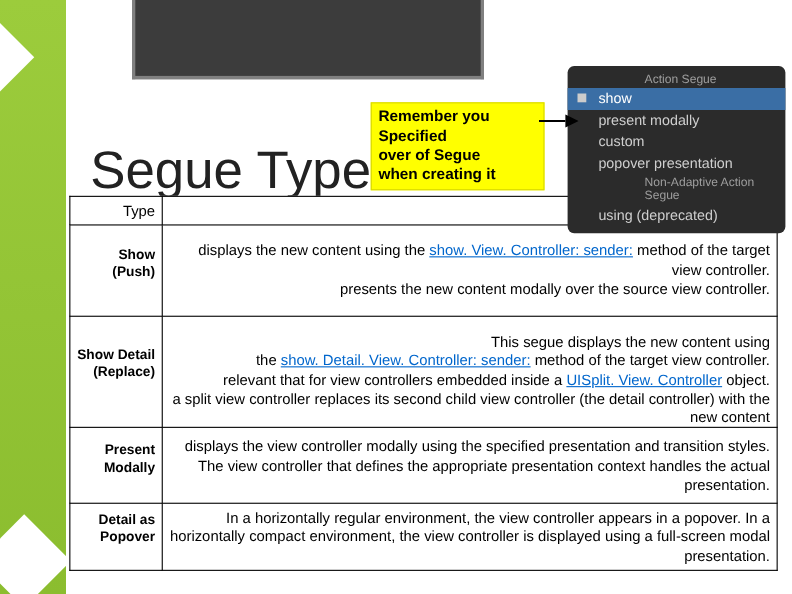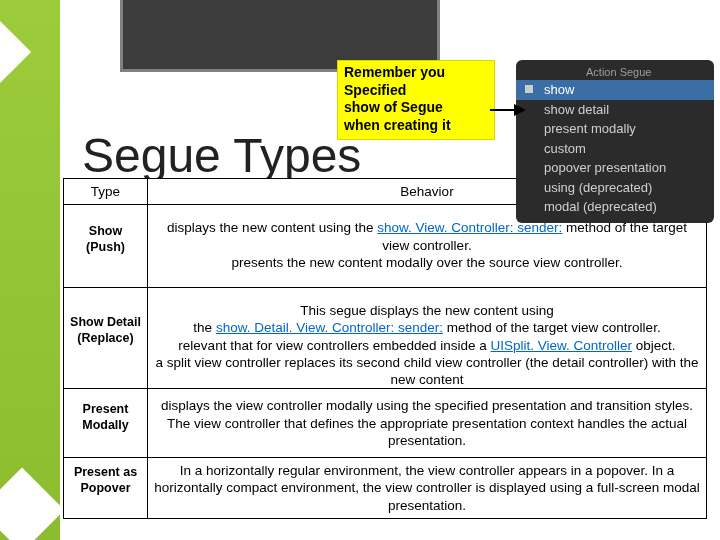--- a/index.html
+++ b/index.html
@@ -36,21 +36,21 @@
     position: absolute;
     left: 120px; top: 0;
     width: 320px; height: 72px;
     background: #3c3c3c;
     border: 3px solid #808080;
     border-top: none;
     z-index: 1;
   }
   .callout {
     position: absolute;
-    left: 337px; top: 60px;
+    left: 337px; top: 93px;
     width: 158px;
     background: #ffff00;
     padding: 3px 6px 5px 6px;
     font-size: 14px;
     font-weight: bold;
     line-height: 1.25;
     border: 1px solid #d8d800;
     z-index: 3;
   }
   .callout-arrow {
@@ -107,21 +107,21 @@
     border-collapse: collapse;
     z-index: 1;
     background: #fff;
   }
   table.segue td, table.segue th {
     border: 1px solid #000;
     vertical-align: top;
     padding: 4px 6px;
     font-size: 13.5px;
     line-height: 1.28;
-    text-align: center;
+    text-align: right;
     font-weight: 400;
   }
   table.segue th.typeh {
     width: 84px;
     font-weight: 400;
   }
   table.segue td.typec {
     width: 84px;
     font-size: 12.5px;
     font-weight: bold;
@@ -131,38 +131,37 @@
 </style>
 </head>
 <body>
 
 <div class="bg-left"></div>
 <div class="bg-top-dark"></div>
 
 <div class="callout">
   <span>Remember you</span><br>
   <span>Specified</span><br>
-  <span>show of Segue</span><br>
+  <span>over of Segue</span><br>
   <span>when creating it</span>
 </div>
 
 <svg class="callout-arrow" width="38" height="20">
   <line x1="2" y1="10" x2="26" y2="10" stroke="#000" stroke-width="2"></line>
   <polygon points="26,4 38,10 26,16" fill="#000"></polygon>
 </svg>
 
 <div class="segue-menu">
   <div class="hdr">Action Segue</div>
   <div class="item sel">show</div>
-  <div class="item">show detail</div>
   <div class="item">present modally</div>
   <div class="item">custom</div>
   <div class="item">popover presentation</div>
+  <div class="hdr">Non-Adaptive Action Segue</div>
   <div class="item">using (deprecated)</div>
-  <div class="item">modal (deprecated)</div>
 </div>
 
 <div class="title">Segue Types</div>
 
 <table class="segue">
   <tbody>
       <tr>
     <th class="typeh">Type</th>
     <th>Behavior</th>
   </tr>
@@ -189,19 +188,19 @@
   </tr>
 
   <tr>
     <td class="typec" style="padding-top:12px">Present Modally</td>
     <td style="padding-top:8px; padding-bottom:8px">
       <span>displays the view controller modally using the specified presentation and transition styles. The view controller that defines the appropriate presentation context handles the actual presentation.</span>
     </td>
   </tr>
 
   <tr>
-    <td class="typec" style="padding-top:6px">Present as Popover</td>
+    <td class="typec" style="padding-top:6px">Detail as Popover</td>
     <td style="padding-top:4px; padding-bottom:4px">
       <span>In a horizontally regular environment, the view controller appears in a popover. In a horizontally compact environment, the view controller is displayed using a full-screen modal presentation.</span>
     </td>
   </tr>
 </tbody>
   </table>
 
 </body></html>

